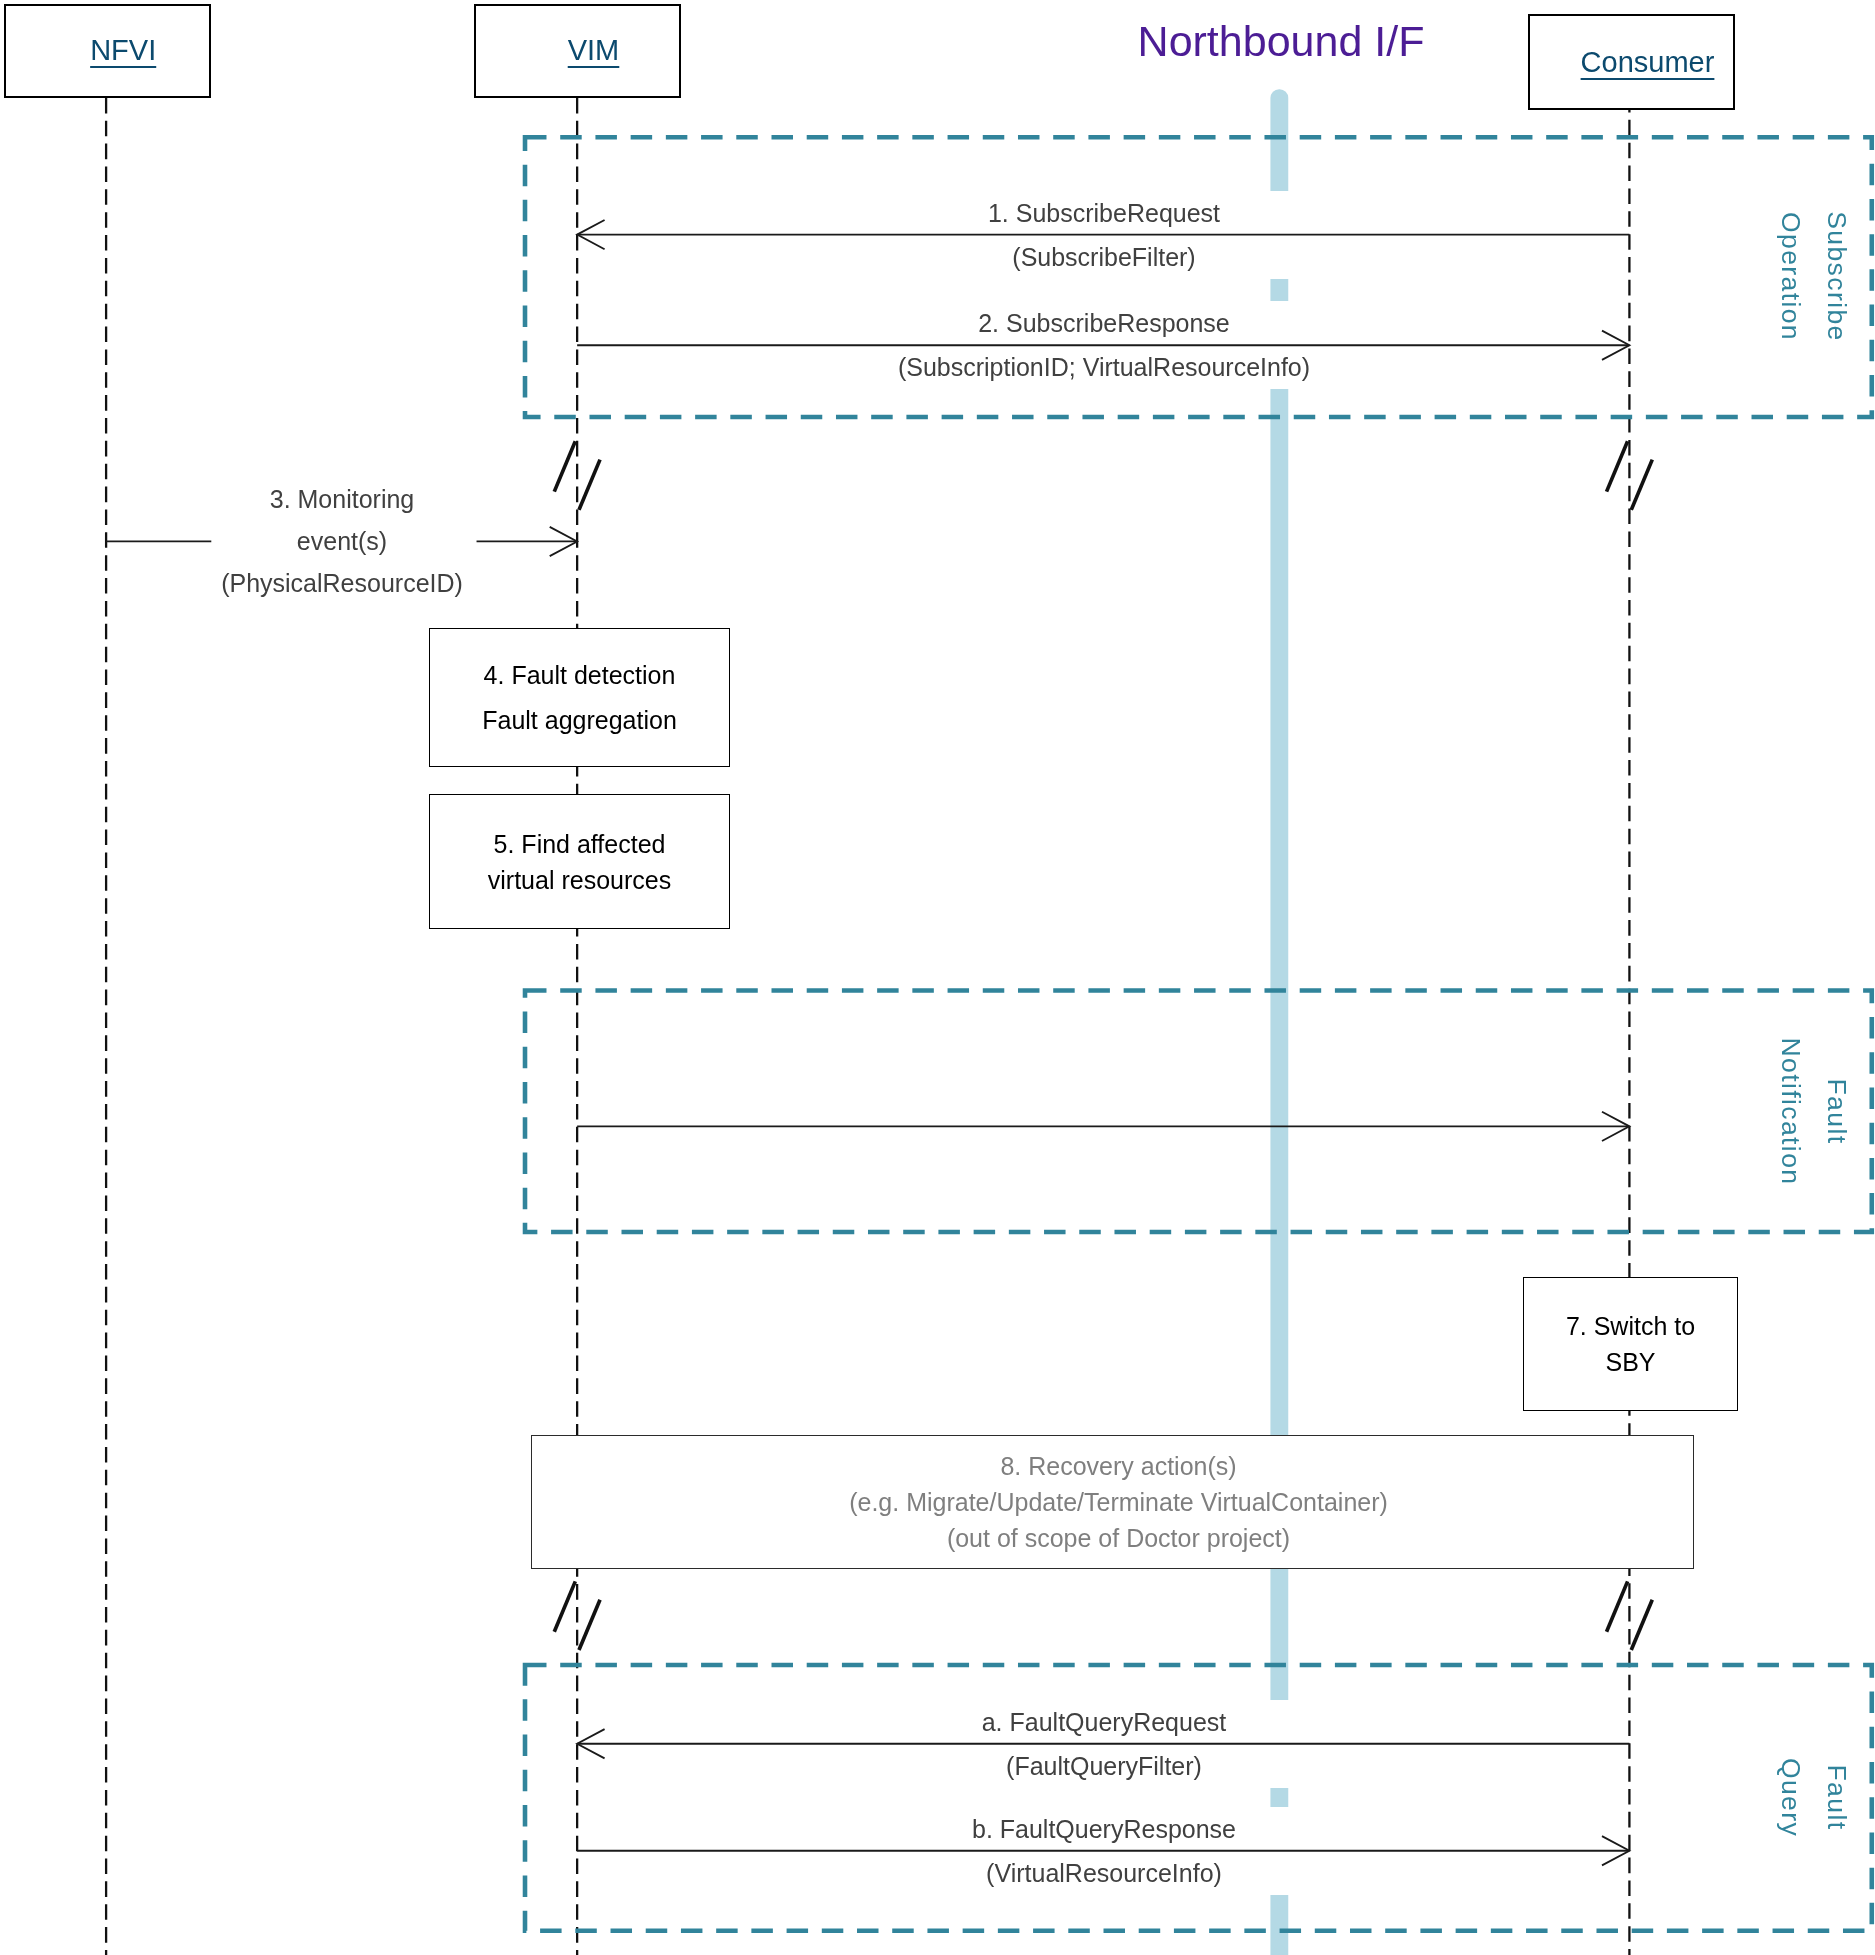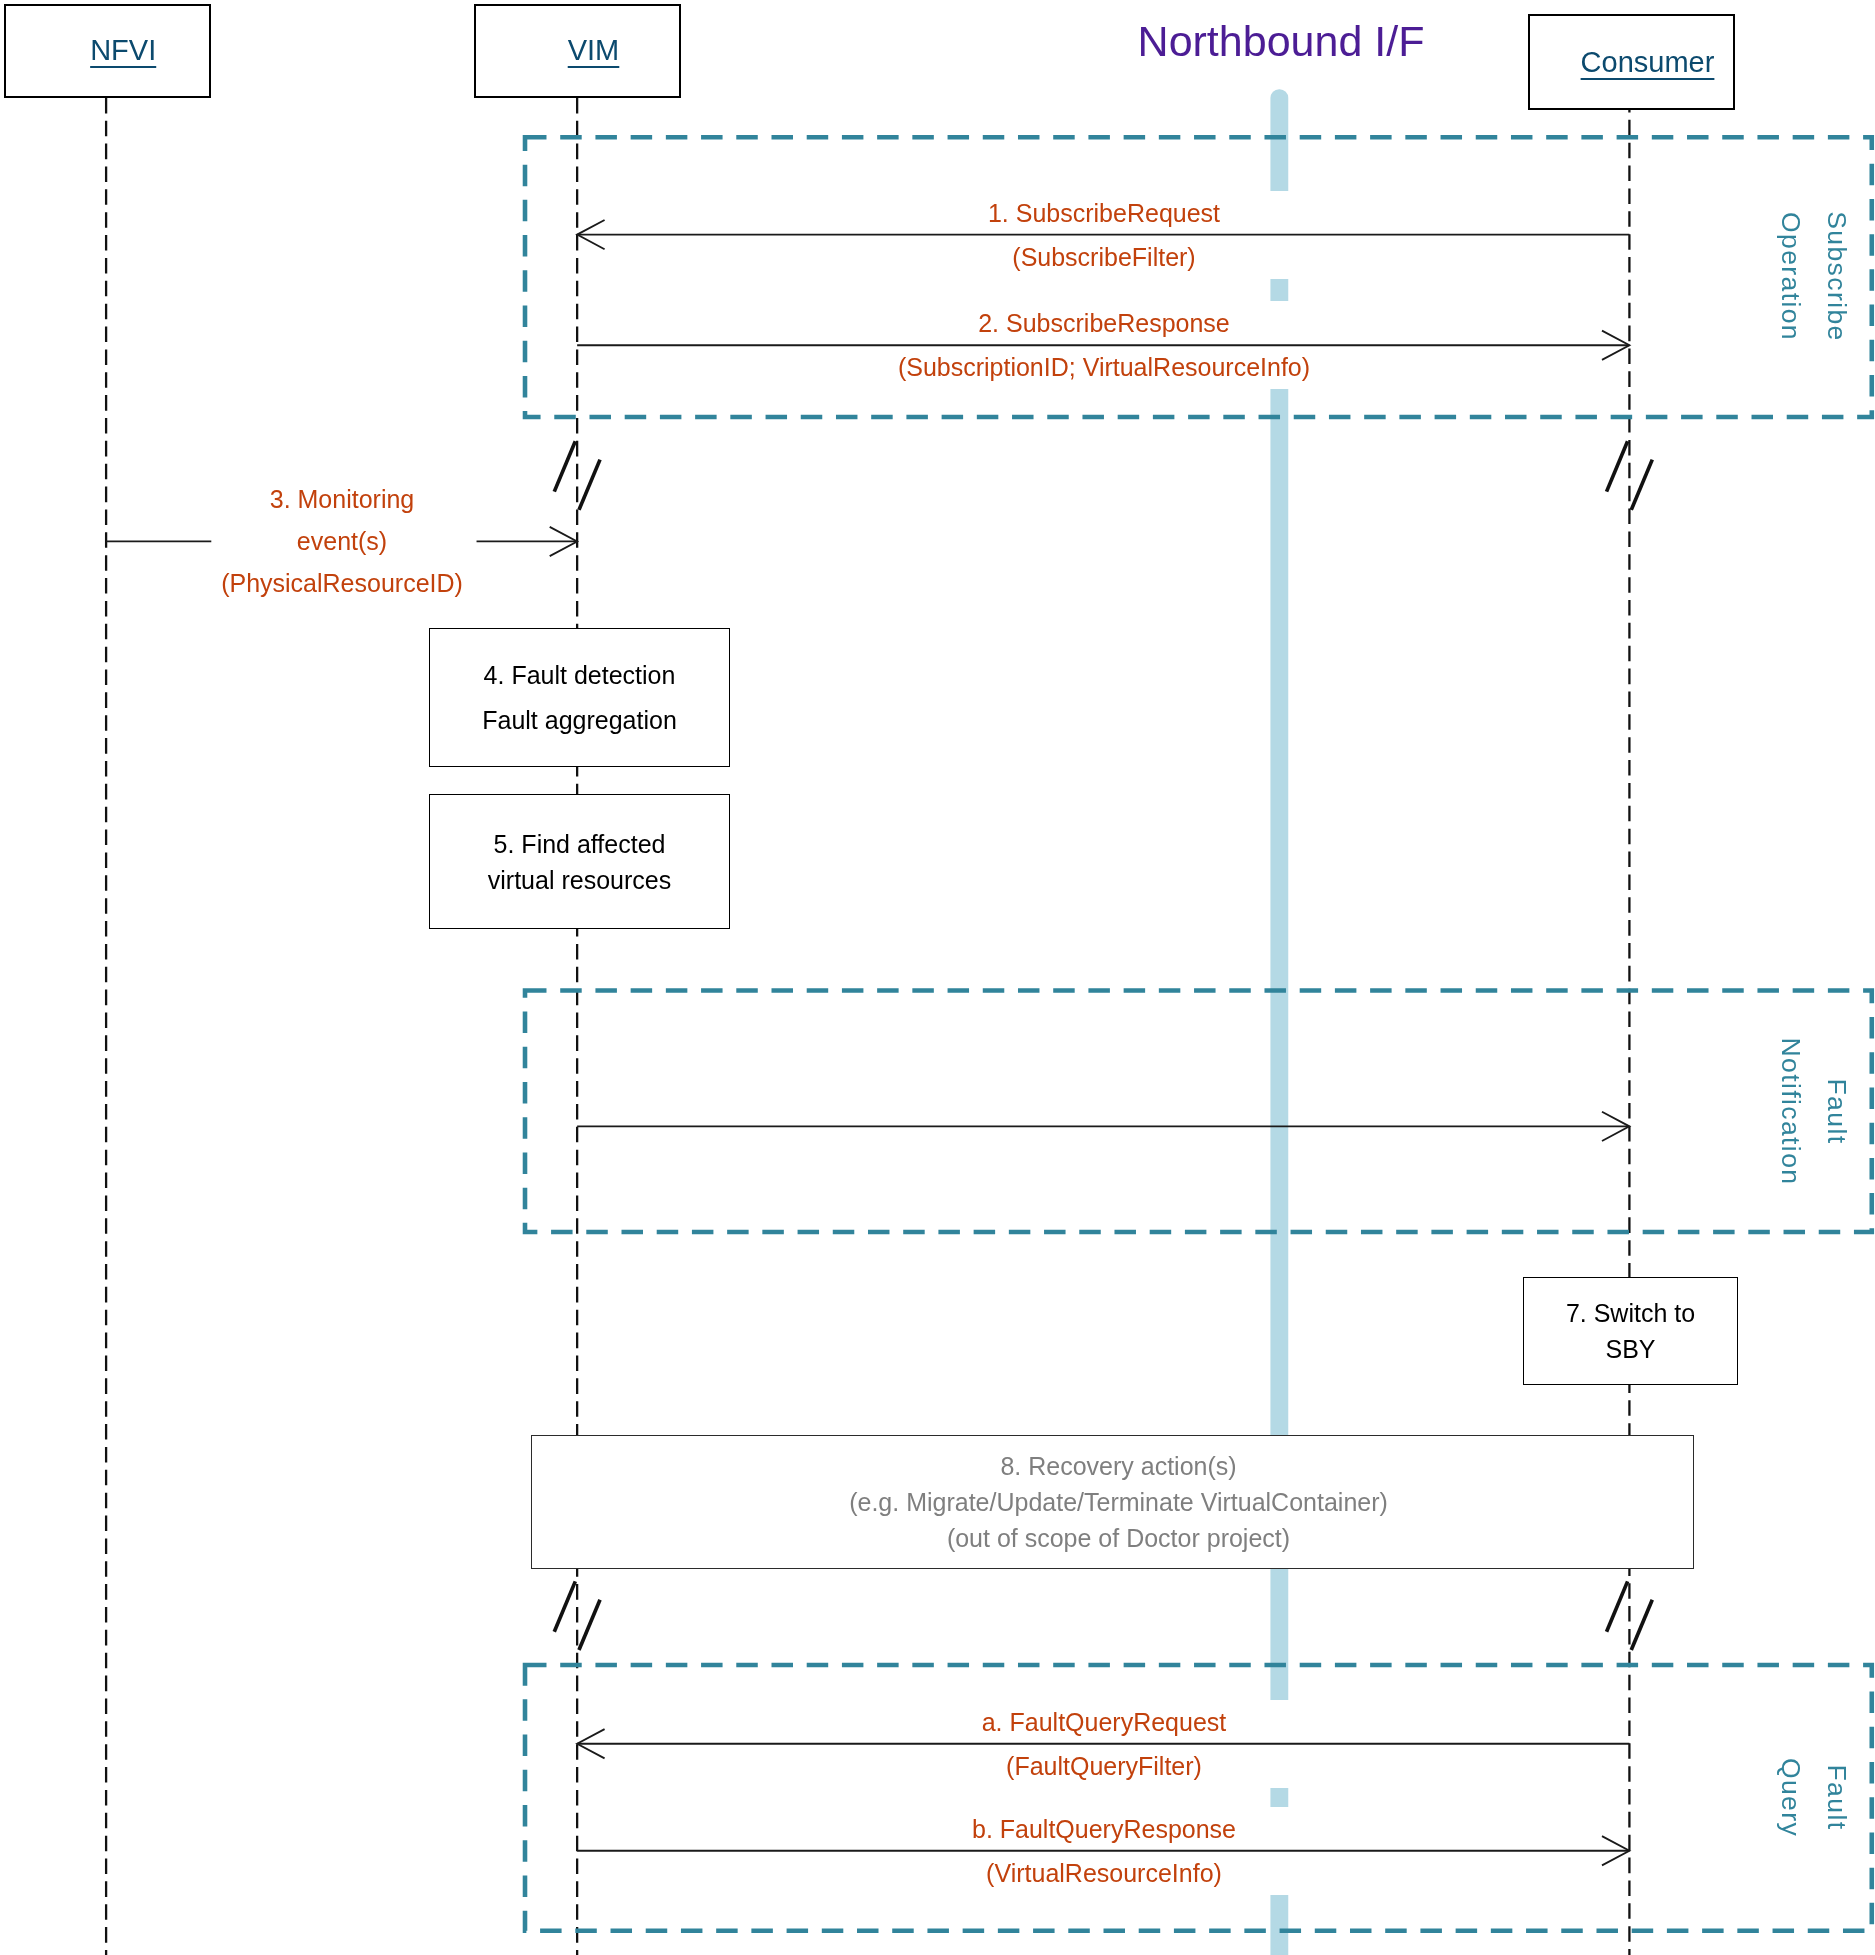--- a/index.html
+++ b/index.html
@@ -14,21 +14,21 @@
          display:flex;align-items:center;justify-content:center;z-index:5;}
   .actor span{font-size:29px;color:#0c4a6e;text-decoration:underline;
               text-decoration-thickness:2.3px;text-underline-offset:5.5px;margin-left:32px;}
 
   
   .nb-title{position:absolute;z-index:5;transform:translateX(-50%);
             font-size:43px;color:#4c1d95;white-space:nowrap;}
 
   
   .msg{position:absolute;transform:translateX(-50%);background:#fff;z-index:2;
-       text-align:center;font-size:25px;line-height:44px;color:#c2410c;white-space:nowrap;
+       text-align:center;font-size:25px;line-height:44px;color:#404040;white-space:nowrap;
        padding:0 13.7px;}
   .msg.wide{min-width:595px;}
   .msg3{line-height:42px;}
 
   
   .act{position:absolute;box-sizing:border-box;border:1.8px solid #000;background:#fff;z-index:5;
        display:flex;flex-direction:column;align-items:center;justify-content:center;
        font-size:25px;line-height:36px;color:#000;text-align:center;}
 
   
@@ -107,21 +107,21 @@
   </div>
 
   <div class="act" style="left:429px;top:628px;width:301px;height:139px;gap:9px;">
     <div>4. Fault detection</div>
     <div>Fault aggregation</div>
   </div>
   <div class="act" style="left:429px;top:794px;width:301px;height:135px;">
     <div>5. Find affected</div>
     <div>virtual resources</div>
   </div>
-  <div class="act" style="left:1523px;top:1277px;width:215px;height:108px;">
+  <div class="act" style="left:1523px;top:1277px;width:215px;height:134px;">
     <div>7. Switch to</div>
     <div>SBY</div>
   </div>
   <div class="recovery" style="left:531px;top:1435px;width:1163px;height:134px;">
     <div>8. Recovery action(s)</div>
     <div>(e.g. Migrate/Update/Terminate VirtualContainer)</div>
     <div>(out of scope of Doctor project)</div>
   </div>
 
   <svg id="overlay" class="layer" width="1875" height="1955" viewBox="0 0 4100 4275">

